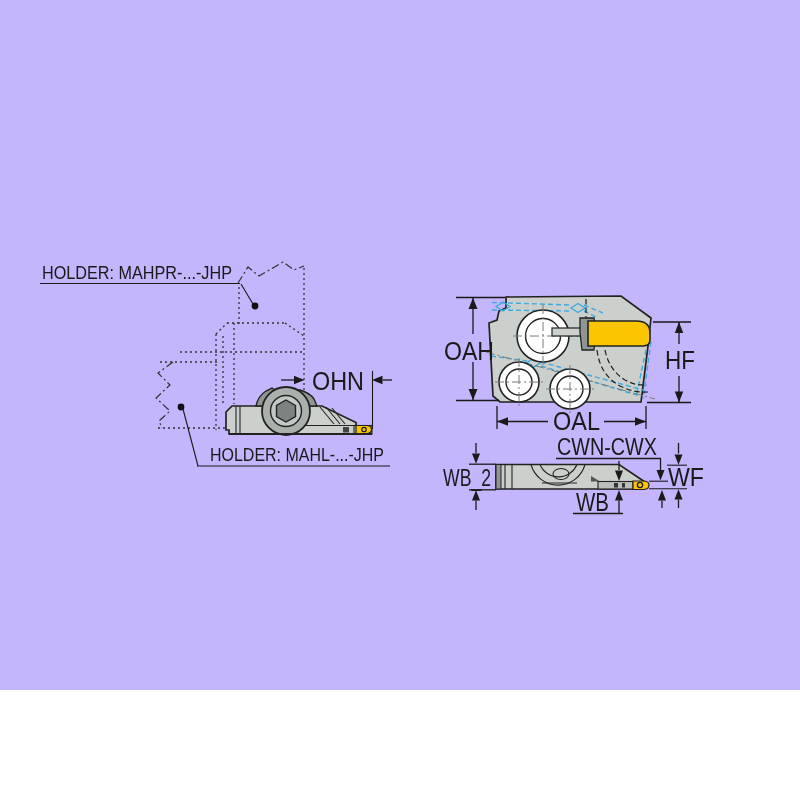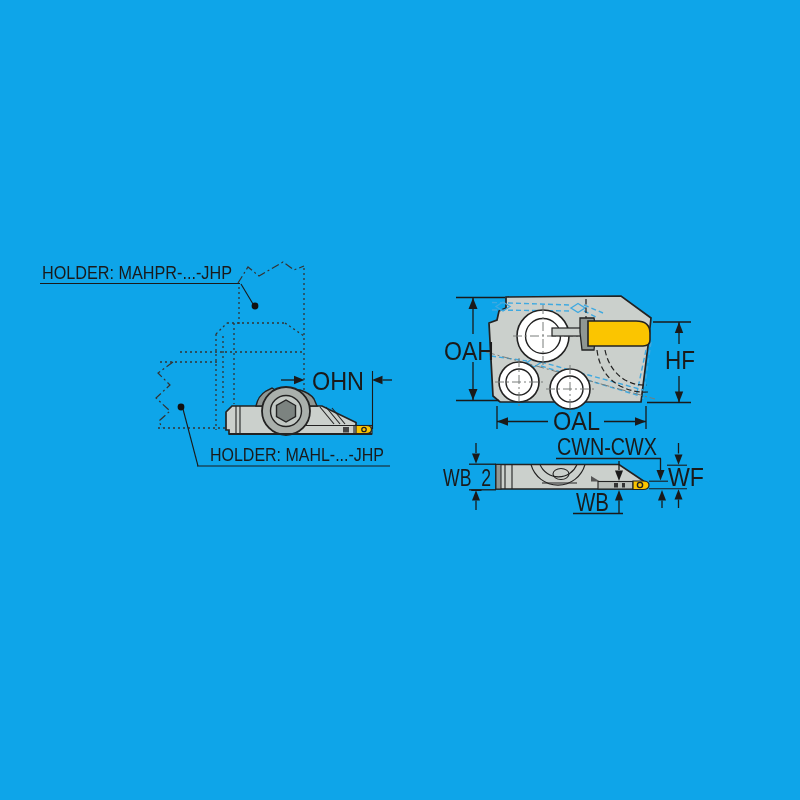--- a/index.html
+++ b/index.html
@@ -1,16 +1,16 @@
 <!DOCTYPE html>
 <html><head>
 <meta charset="utf-8">
 <style>
   html,body{margin:0;padding:0;background:#ffffff;}
-  #canvas{width:800px;height:800px;position:relative;background:#0ea5e9;overflow:hidden;}
+  #canvas{width:800px;height:690px;position:relative;background:#c4b5fd;overflow:hidden;}
   .lbl{font-family:"Liberation Sans", sans-serif; fill:#1a1a1a;}
   .thin{stroke:#1a1a1a;stroke-width:1.1;fill:none;}
   .dim{stroke:#1a1a1a;stroke-width:1.3;fill:none;}
   .arr{fill:#1a1a1a;stroke:none;}
   .dot{stroke:#333;stroke-width:1.3;fill:none;stroke-dasharray:2 3;}
   .dashdot{stroke:#333;stroke-width:1.2;fill:none;stroke-dasharray:8 3 2 3;}
   .outline{stroke:#222;stroke-width:1.7;}
   .seam{stroke:#222;stroke-width:1.1;fill:none;}
   .bdash{stroke-width:1.4;fill:none;stroke-dasharray:5 3;}
   .kdash{stroke:#222;stroke-width:1.2;fill:none;stroke-dasharray:5.5 3;}

